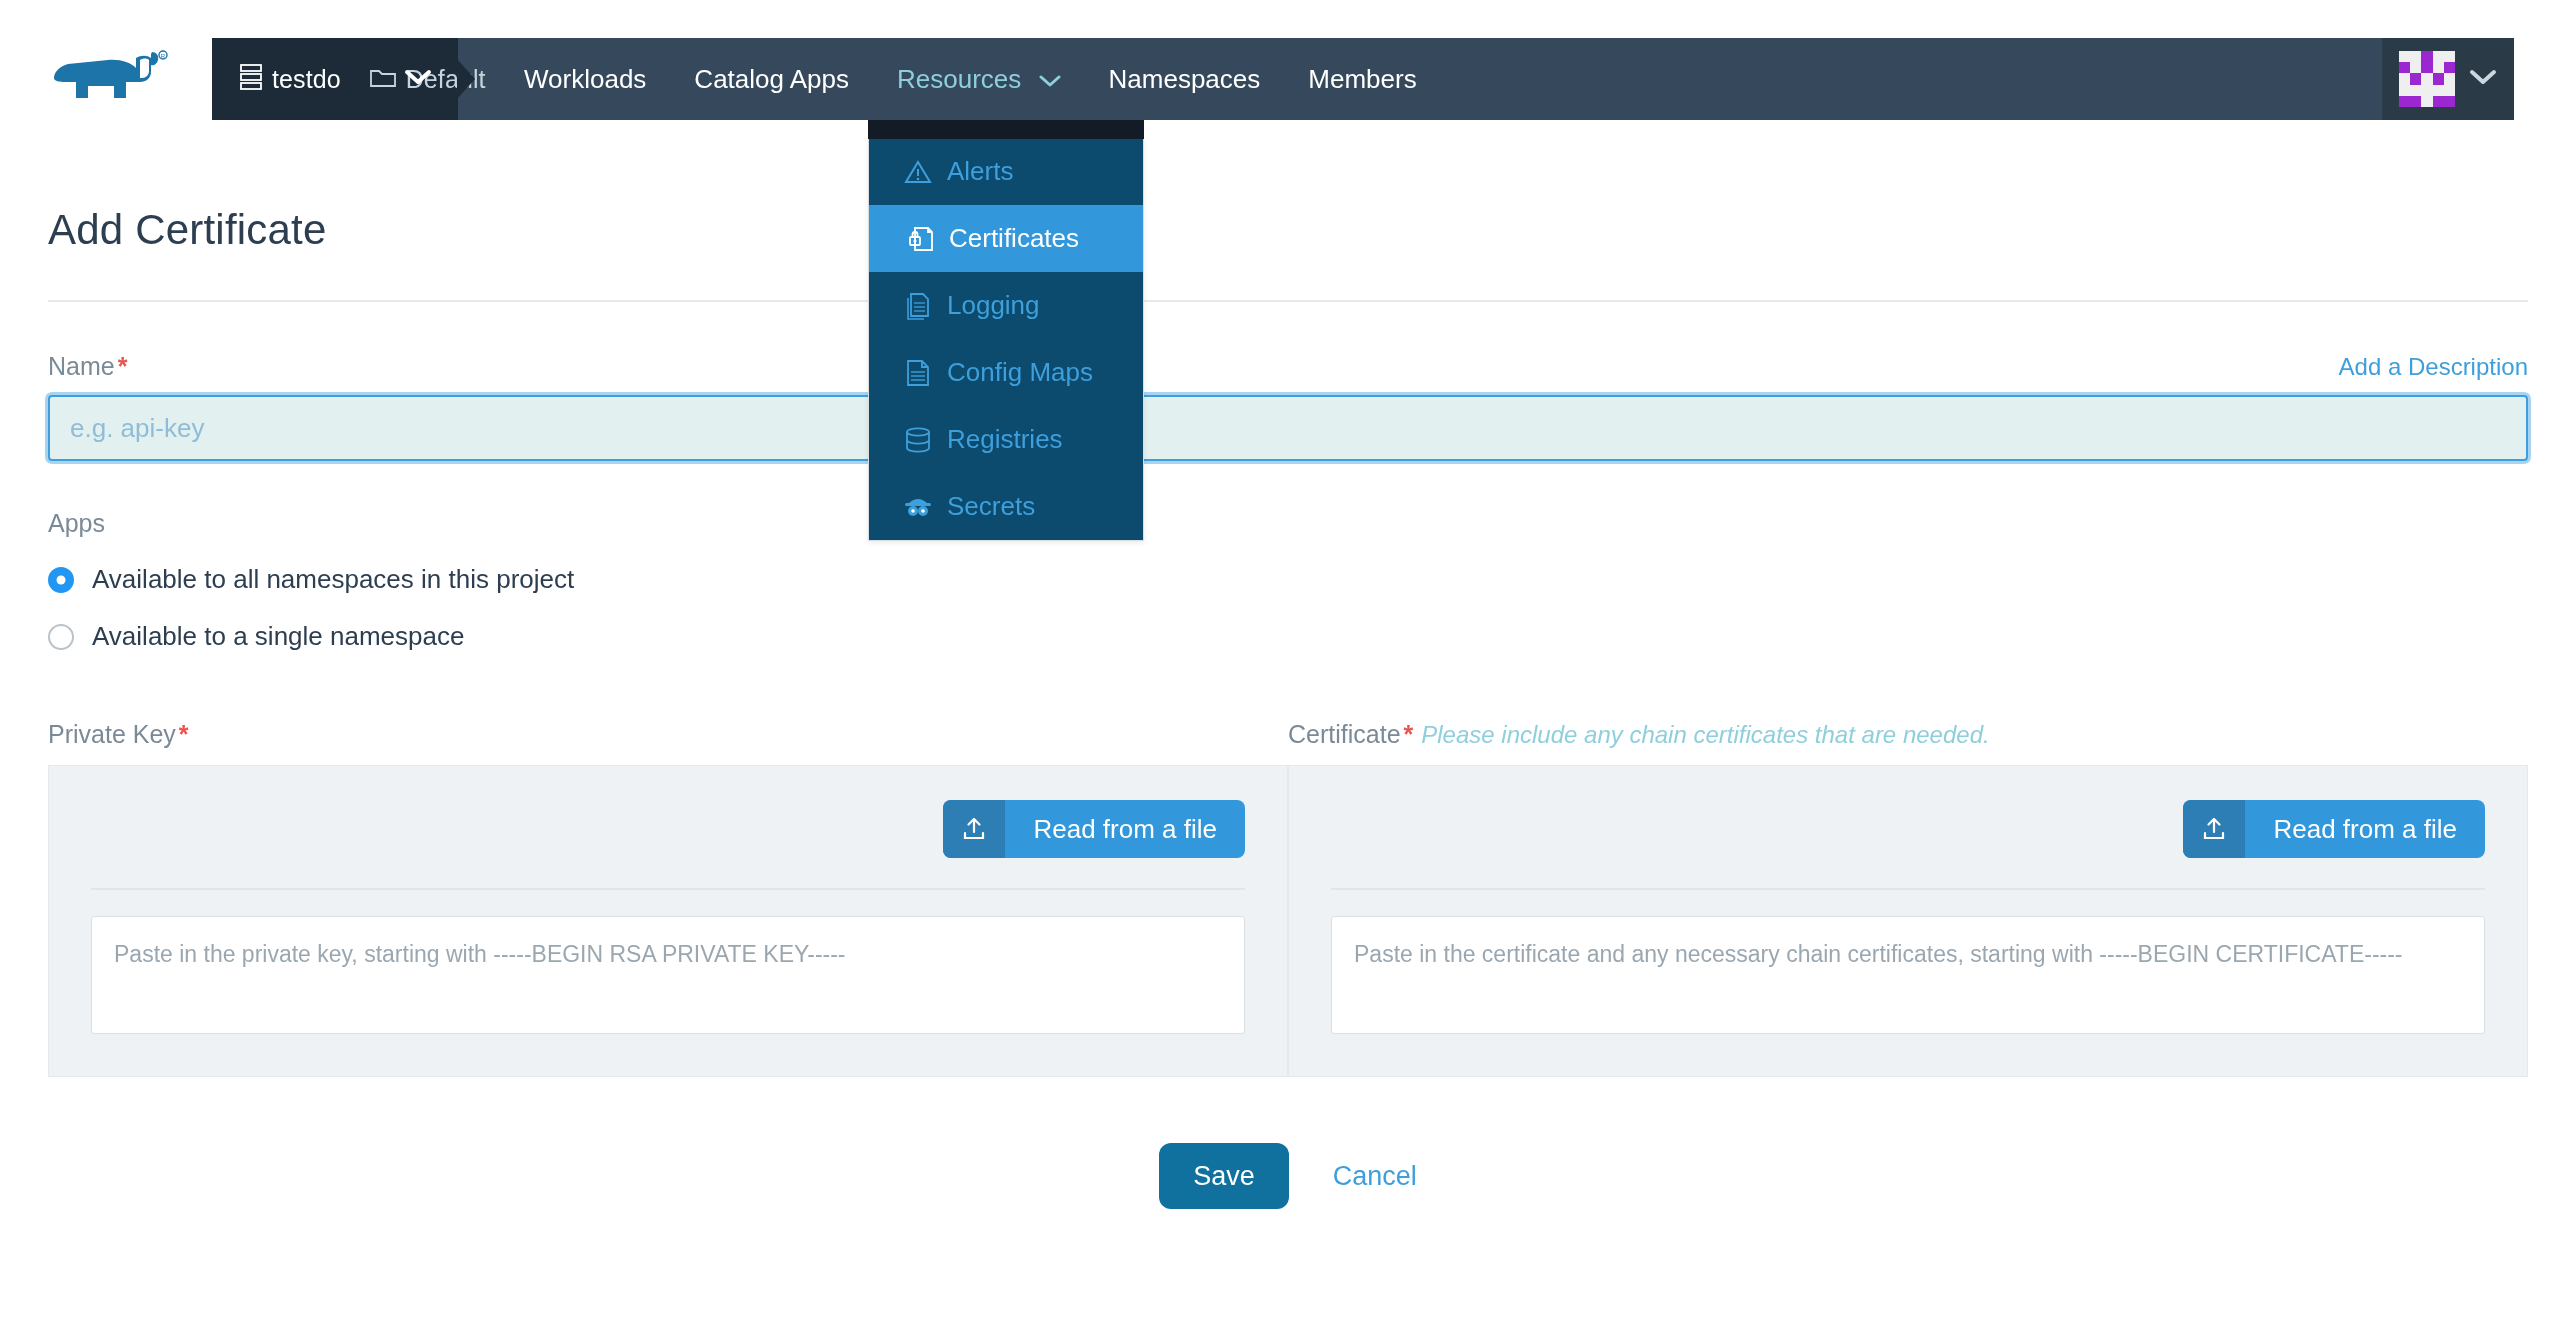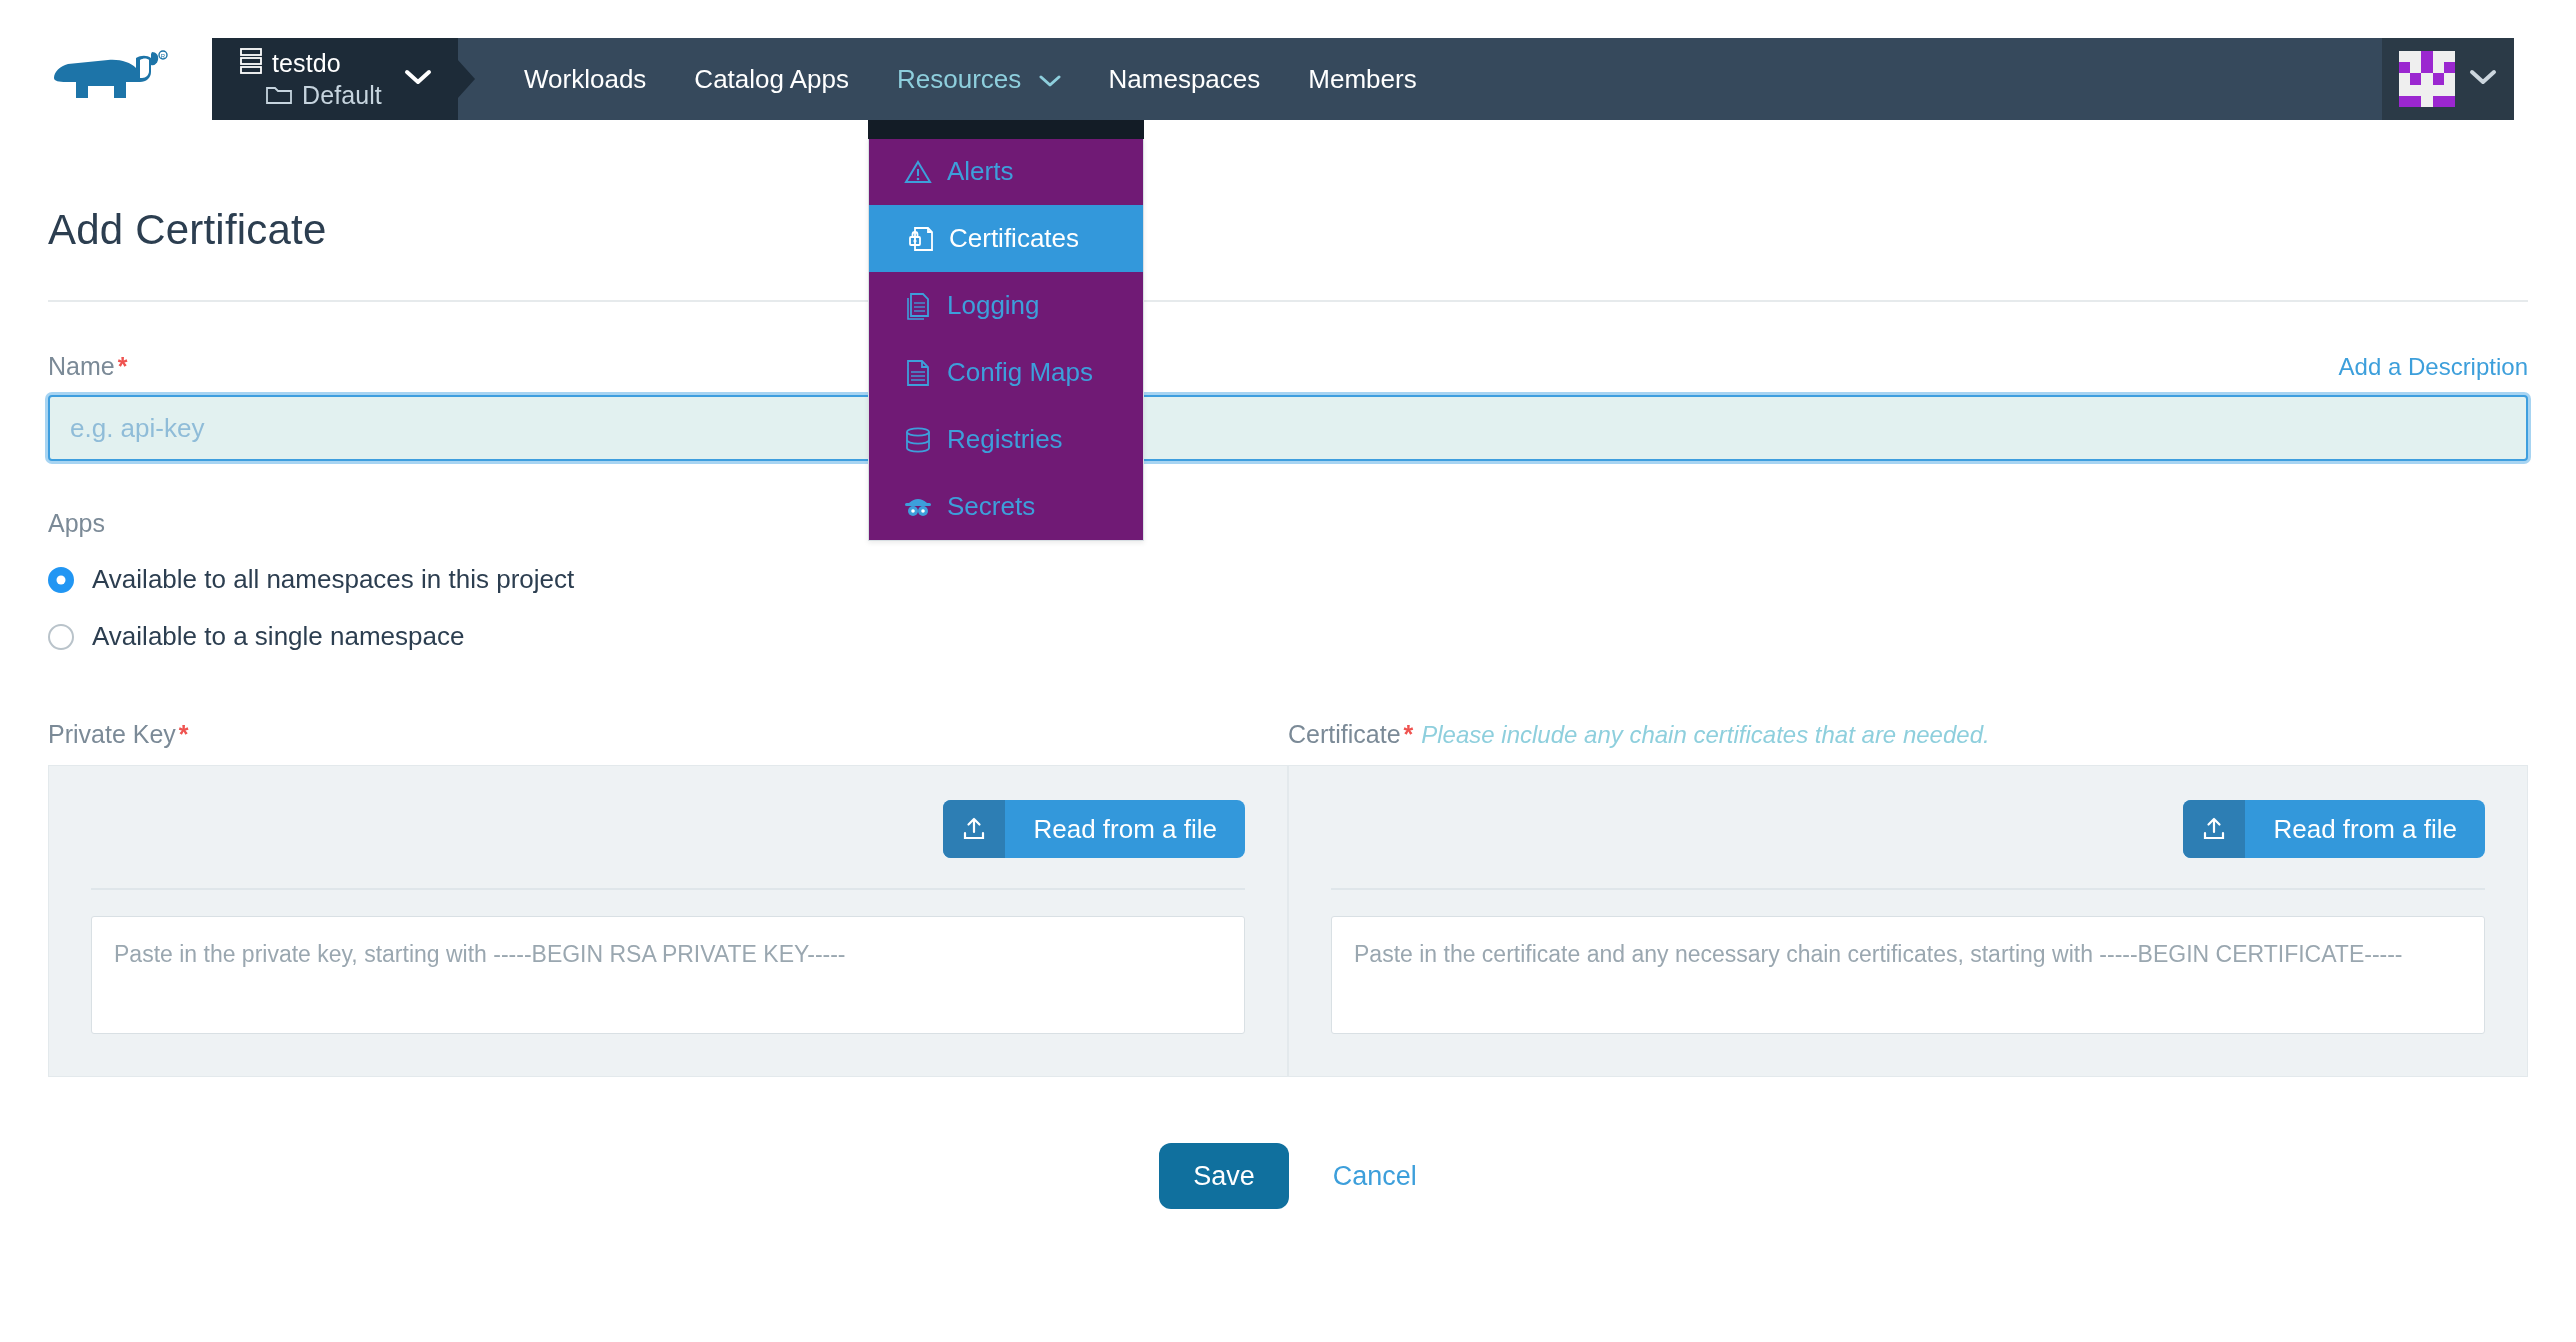--- a/index.html
+++ b/index.html
@@ -35,21 +35,21 @@
   
   .cluster-box {
     position: relative;
     width: 246px;
     background: #1d2b38;
     display: flex;
     align-items: center;
     padding-left: 28px;
     flex: none;
   }
-  .cluster-lines { display: flex; flex-direction: column; gap: 3px; }
+  .cluster-lines { display: flex; gap: 3px; }
   .cluster-row { display: flex; align-items: center; gap: 10px; white-space: nowrap; }
   .cluster-name {
     color: #ffffff; font-size: 25px; letter-spacing: .1px;
   }
   .project-name {
     color: #c6d4de; font-size: 25px; letter-spacing: .1px;
   }
   .cluster-chev {
     position: absolute; right: 26px; top: 50%;
     transform: translateY(-50%);
@@ -102,21 +102,21 @@
   }
   .identicon i { display: block; }
   .identicon i.on { background: #9b27d0; }
   .avatar-chev { color: #ccd6de; }
 
   
   .dropdown {
     position: absolute;
     left: 868px; top: 138px;
     width: 276px;
-    background: #701a75;
+    background: #0c4a6e;
     border: 1px solid #d8dfe3;
     border-top: none;
     z-index: 20;
     box-shadow: 0 2px 5px rgba(0,0,0,.08);
   }
   .dropdown-cap {
     position: absolute;
     left: 868px; top: 120px;
     width: 276px; height: 19px;
     background: #131c26;

